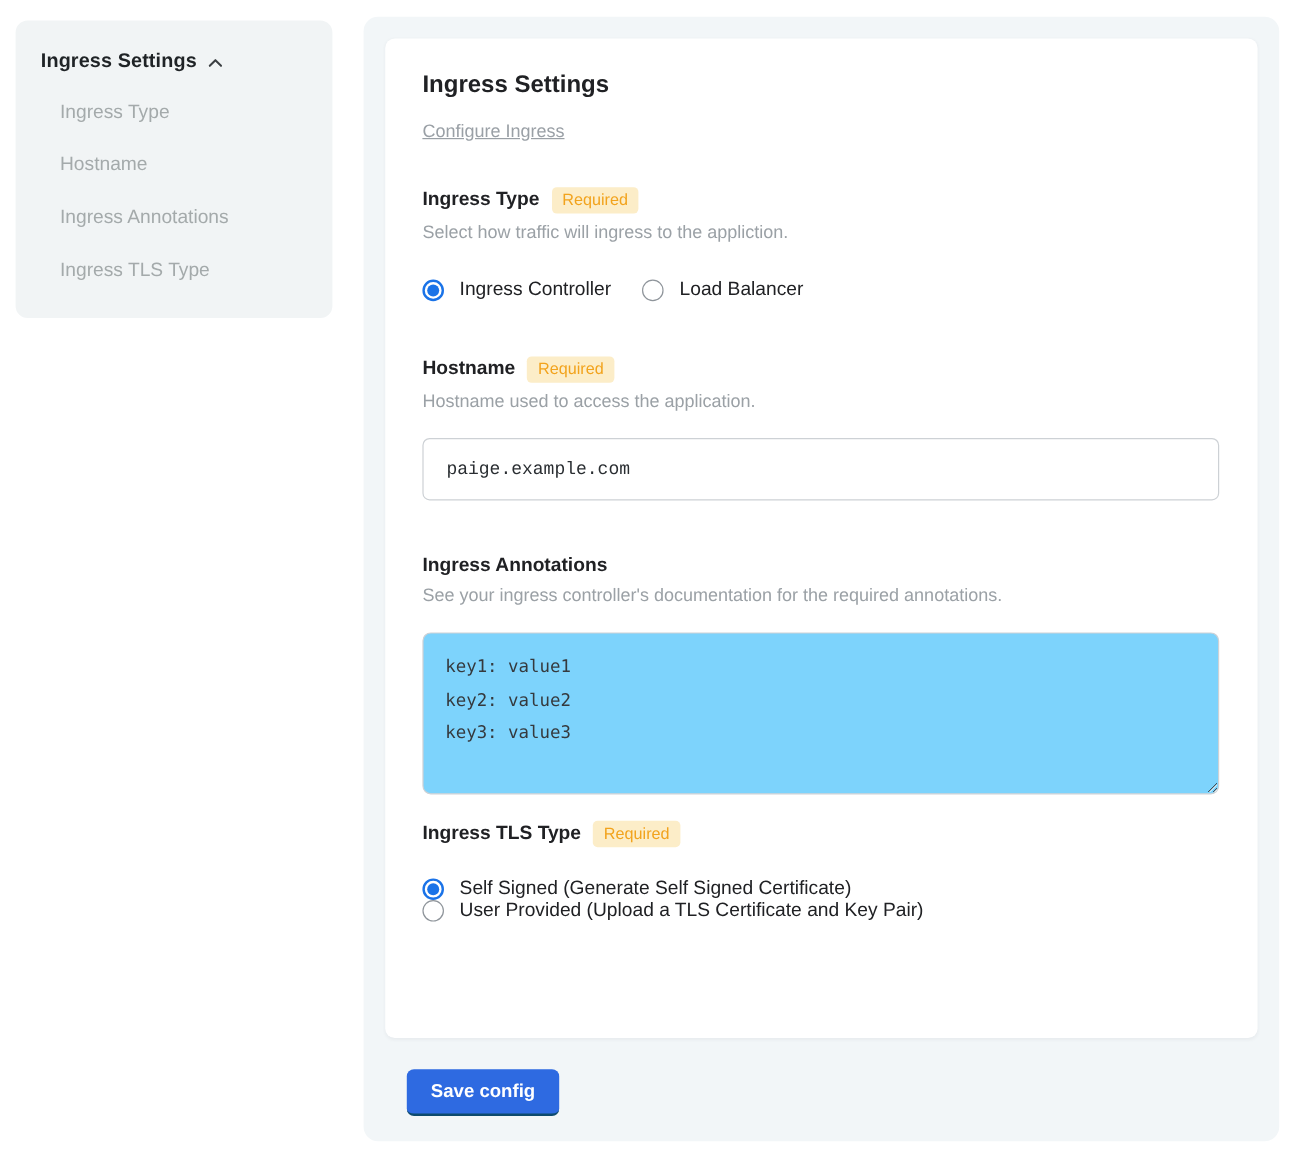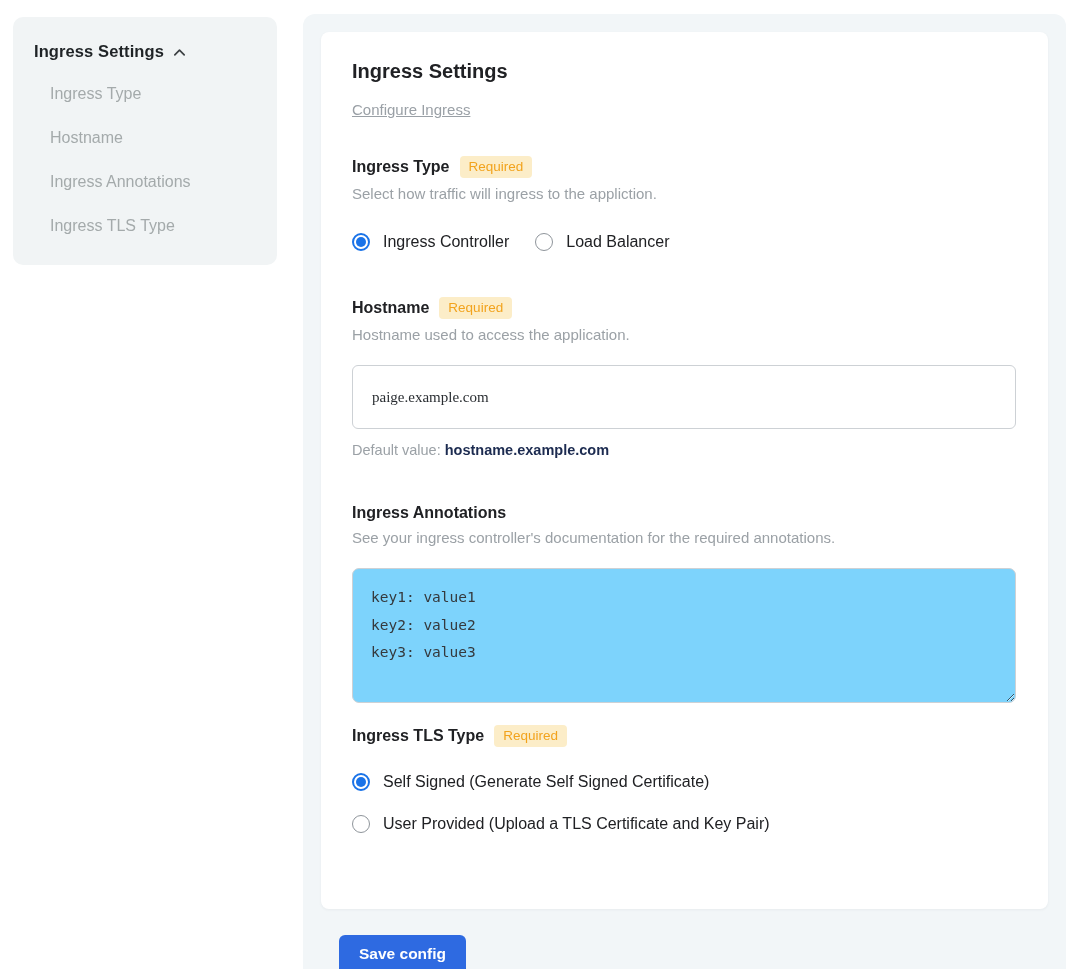--- a/index.html
+++ b/index.html
@@ -62,41 +62,41 @@
     background: #fcedc8; color: #f2a31d;
     font-size: 13.5px; font-weight: 400;
     padding: 3px 9px 4px; border-radius: 4px;
   }
   .section-desc { margin-top: 7px; font-size: 15px; color: #9ba1a6; }
 
   
   .radio-row { display: flex; align-items: center; gap: 26px; margin-top: 31px; }
   .radio-col { margin-top: 26px; }
   .radio-option { display: flex; align-items: center; gap: 13px; cursor: pointer; }
-  .radio-col .radio-option { margin-bottom: 24px; }
+  .radio-col .radio-option { }
   .radio-col .radio-option:last-child { margin-bottom: 0; }
   .radio-circle {
     width: 18px; height: 18px; border-radius: 50%;
     border: 1.5px solid #8f959b; background: #fff;
     position: relative; flex-shrink: 0;
   }
   .radio-option.selected .radio-circle { border: 2px solid #1a73e8; }
   .radio-option.selected .radio-circle::after {
     content: ""; position: absolute; inset: 2px;
     border-radius: 50%; background: #1a73e8;
   }
   .radio-label { font-size: 16px; color: #202124; }
 
   
   .text-input {
-    display: block; width: 664px; height: 64px;
+    display: block; width: 664px; height: 52px;
     margin-top: 22px;
     border: 1px solid #cdd1d5; border-radius: 6px;
     padding: 0 19px; font-size: 15px; color: #2a2e32;
-    font-family: Liberation Serif, serif;
+    font-family: Liberation Mono, monospace;
     background: #fff; outline: none;
   }
   .default-line { margin-top: 13px; font-size: 14.5px; color: #9ba1a6; }
   .default-value { font-weight: 700; color: #1c2b50; margin-left: 4px; }
 
   .textarea-input {
     display: block; width: 664px; height: 135px;
     margin-top: 22px;
     border: 1px solid #cdd1d5; border-radius: 7px;
     padding: 15px 18px;
@@ -166,23 +166,20 @@
         </div>
       </section>
 
       <section class="section" style="margin-top:46px;">
         <div class="section-header">
           <span class="section-label">Hostname</span>
           <span class="badge">Required</span>
         </div>
         <div class="section-desc">Hostname used to access the application.</div>
         <input type="text" class="text-input" value="paige.example.com" style="">
-        <div class="default-line">
-          <span>Default value:</span><span class="default-value">hostname.example.com</span>
-        </div>
       </section>
 
       <section class="section" style="margin-top:46px;">
         <div class="section-header">
           <span class="section-label">Ingress Annotations</span>
         </div>
         <div class="section-desc">See your ingress controller's documentation for the required annotations.</div>
         <textarea class="textarea-input" spellcheck="false" style="">key1: value1
 key2: value2
 key3: value3</textarea>

